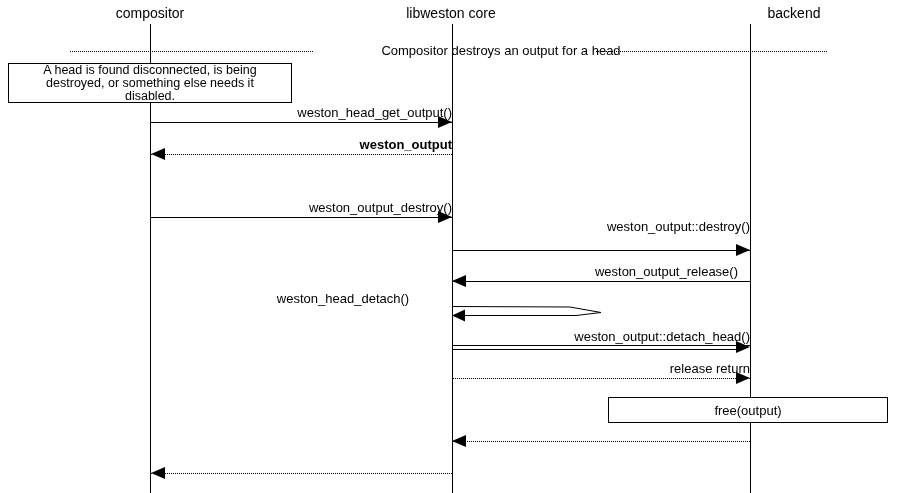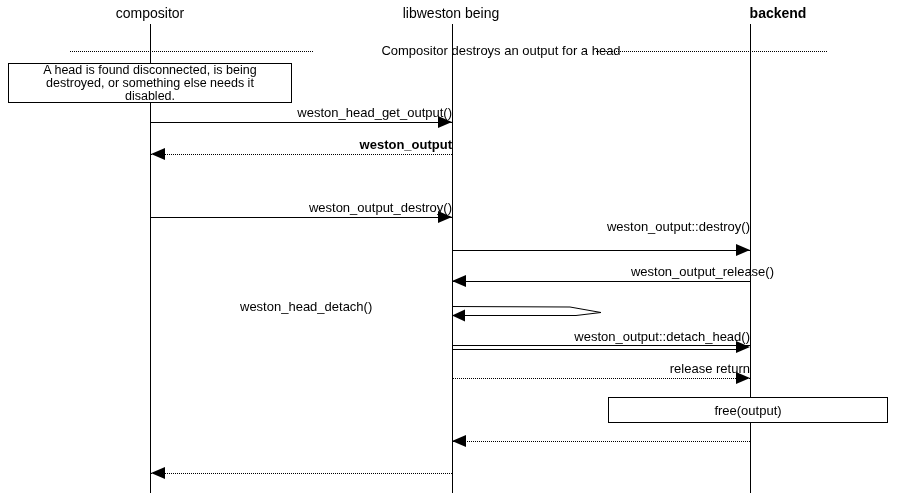--- a/index.html
+++ b/index.html
@@ -27,22 +27,22 @@
 </head>
 <body>
 
 <div class="canvas">
 
   <div class="lifeline" style="left:150px;"></div>
   <div class="lifeline" style="left:452px;"></div>
   <div class="lifeline" style="left:750px;"></div>
 
   <div class="actor-label" style="left:150px;">compositor</div>
-  <div class="actor-label" style="left:451px;">libweston being</div>
-  <div class="actor-label" style="left:778px;font-weight:bold;">backend</div>
+  <div class="actor-label" style="left:451px;">libweston core</div>
+  <div class="actor-label" style="left:794px;">backend</div>
 
   <div class="divider-seg" style="left:70px;width:243px;"></div>
   <div class="divider-seg" style="left:596px;width:231px;"></div>
   <div class="divider-label" style="left:453px;margin-left:48px;">Compositor destroys an output for a head</div>
 
   <div class="note" style="left:8px;top:63px;width:284px;height:40px;padding:0 16px;">A head is found disconnected, is being destroyed, or something else needs it disabled.</div>
   <div class="note" style="left:608px;top:397px;width:280px;height:26px;font-size:13px;">free(output)</div>
 
   <div class="msg-label" style="left:151px;width:301px;top:106px;">weston_head_get_output()</div>
   <div class="msg-line" style="left:151px;width:301px;top:122px;"></div>
@@ -53,25 +53,25 @@
   <div class="arrow left" style="left:151px;top:148px;"></div>
 
   <div class="msg-label" style="left:151px;width:301px;top:201px;">weston_output_destroy()</div>
   <div class="msg-line" style="left:151px;width:301px;top:217px;"></div>
   <div class="arrow right" style="left:438px;top:211px;"></div>
 
   <div class="msg-label" style="left:452px;width:298px;top:220px;">weston_output::destroy()</div>
   <div class="msg-line" style="left:452px;width:298px;top:250px;"></div>
   <div class="arrow right" style="left:736px;top:244px;"></div>
 
-  <div class="msg-label" style="left:476px;width:298px;top:265px;">weston_output_release()</div>
+  <div class="msg-label" style="left:440px;width:298px;top:265px;">weston_output_release()</div>
   <div class="msg-line" style="left:452px;width:298px;top:281px;"></div>
   <div class="arrow left" style="left:452px;top:275px;"></div>
 
-  <div class="msg-label" style="left:240px;width:206px;top:300px;text-align:left;">weston_head_detach()</div>
+  <div class="msg-label" style="left:240px;width:206px;top:292px;text-align:center;">weston_head_detach()</div>
   <svg class="self-msg" style="left:452px;top:302px;" width="152" height="22" viewBox="0 0 152 22">
     <path d="M0,4.5 L118,5 L149,10.5 L124,13.5 L12,13.5" fill="none" stroke="#000000" stroke-width="1"></path>
     <polygon points="0,13.5 13,7.5 13,19.5" fill="#000000"></polygon>
   </svg>
 
   <div class="msg-label" style="left:452px;width:298px;top:330px;">weston_output::detach_head()</div>
   <div class="msg-line" style="left:452px;width:298px;top:345px;"></div>
   <div class="msg-line" style="left:452px;width:290px;top:349px;"></div>
   <div class="arrow right" style="left:736px;top:341px;"></div>
 

